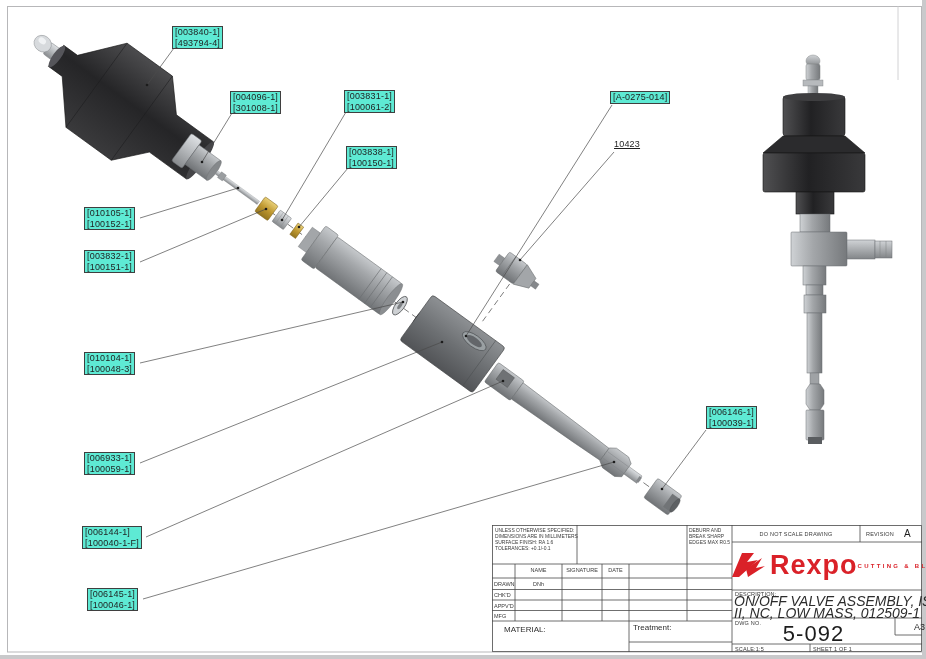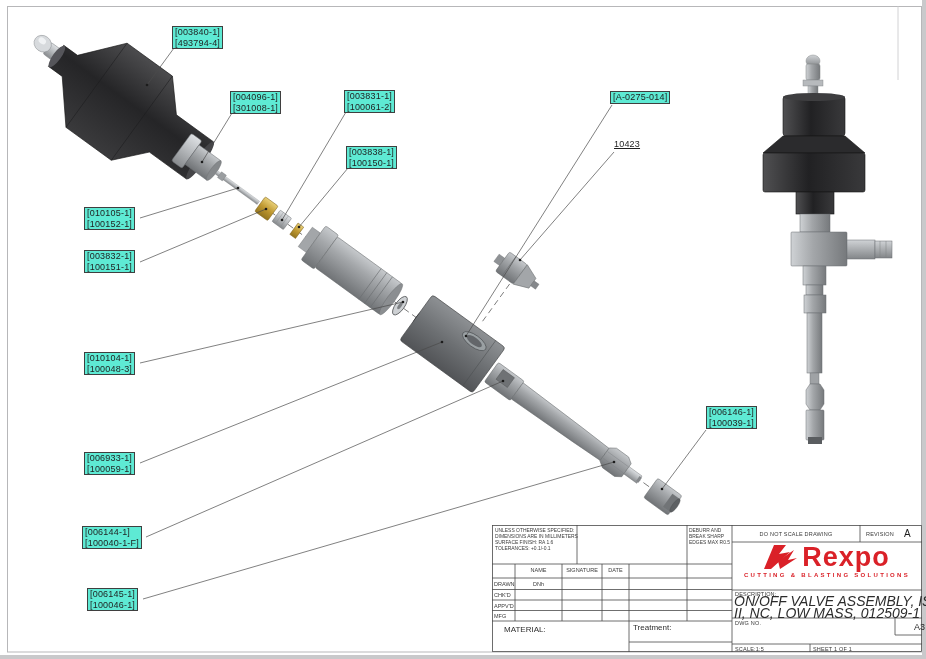--- a/index.html
+++ b/index.html
@@ -17,21 +17,21 @@
   .tb-notes{font-size:6px;line-height:7.2px;transform:scale(.82);transform-origin:0 0;color:#3a3a3a;white-space:nowrap;}
   .tb-cap{font-size:5.5px;color:#3a3a3a;letter-spacing:.2px;white-space:nowrap;}
   .tb-head{font-size:5.5px;color:#3a3a3a;}
   .tb-row{font-size:5.5px;color:#3a3a3a;}
   .tb-med{font-size:8px;color:#2e2e2e;}
   .tb-desc{font-size:14px;line-height:12px;color:#2c2c2c;text-align:right;width:186px;white-space:nowrap;font-style:italic;}
   .tb-dwg{font-size:22px;color:#1c1c1c;text-align:center;width:163px;letter-spacing:1px;}
   .tb-a3{font-size:9px;color:#2c2c2c;text-align:center;width:49px;}
   .tb-rev{font-size:10px;color:#1c1c1c;}
   .logo-wrap{position:absolute;left:240px;top:18px;width:190px;height:44px;display:flex;
-             flex-direction:column;align-items:center;justify-content:flex-start;}
+             flex-direction:row;align-items:center;justify-content:flex-start;}
   .logo-row{display:flex;align-items:center;gap:4px;}
   .logo-text{font-size:27px;line-height:27px;font-weight:700;letter-spacing:1px;}
   .logo-tag{font-size:6px;letter-spacing:2.3px;margin-top:1px;font-weight:700;white-space:nowrap;}
 </style>
 </head>
 <body>
 
 <div id="sheet">
 
   <svg width="926" height="659" viewBox="0 0 926 659" style="position:absolute;left:0;top:0">
@@ -359,19 +359,20 @@
     <div class="abs tb-row" style="left:2px;top:88px">MFG</div>
 
     <div class="abs tb-med" style="left:12px;top:100px">MATERIAL:</div>
     <div class="abs tb-med" style="left:141px;top:98px">Treatment:</div>
 
     <div class="abs tb-cap" style="left:243px;top:66px">DESCRIPTION:</div>
     <div class="abs tb-desc" style="left:242px;top:69.5px">ON/OFF VALVE ASSEMBLY, ISTA</div>
     <div class="abs tb-desc" style="left:242px;top:81.5px">II, NC, LOW MASS, 012509-1</div>
 
     <div class="abs tb-cap" style="left:243px;top:94.5px">DWG NO.</div>
+    <div class="abs tb-dwg" style="left:240px;top:96px">5-092</div>
     <div class="abs tb-a3" style="left:403px;top:97px">A3</div>
 
     <div class="abs tb-cap" style="left:243px;top:120.5px">SCALE:1:5</div>
     <div class="abs tb-cap" style="left:321px;top:120.5px">SHEET 1 OF 1</div>
   </div>
 
 </div>
 
 </body></html>

